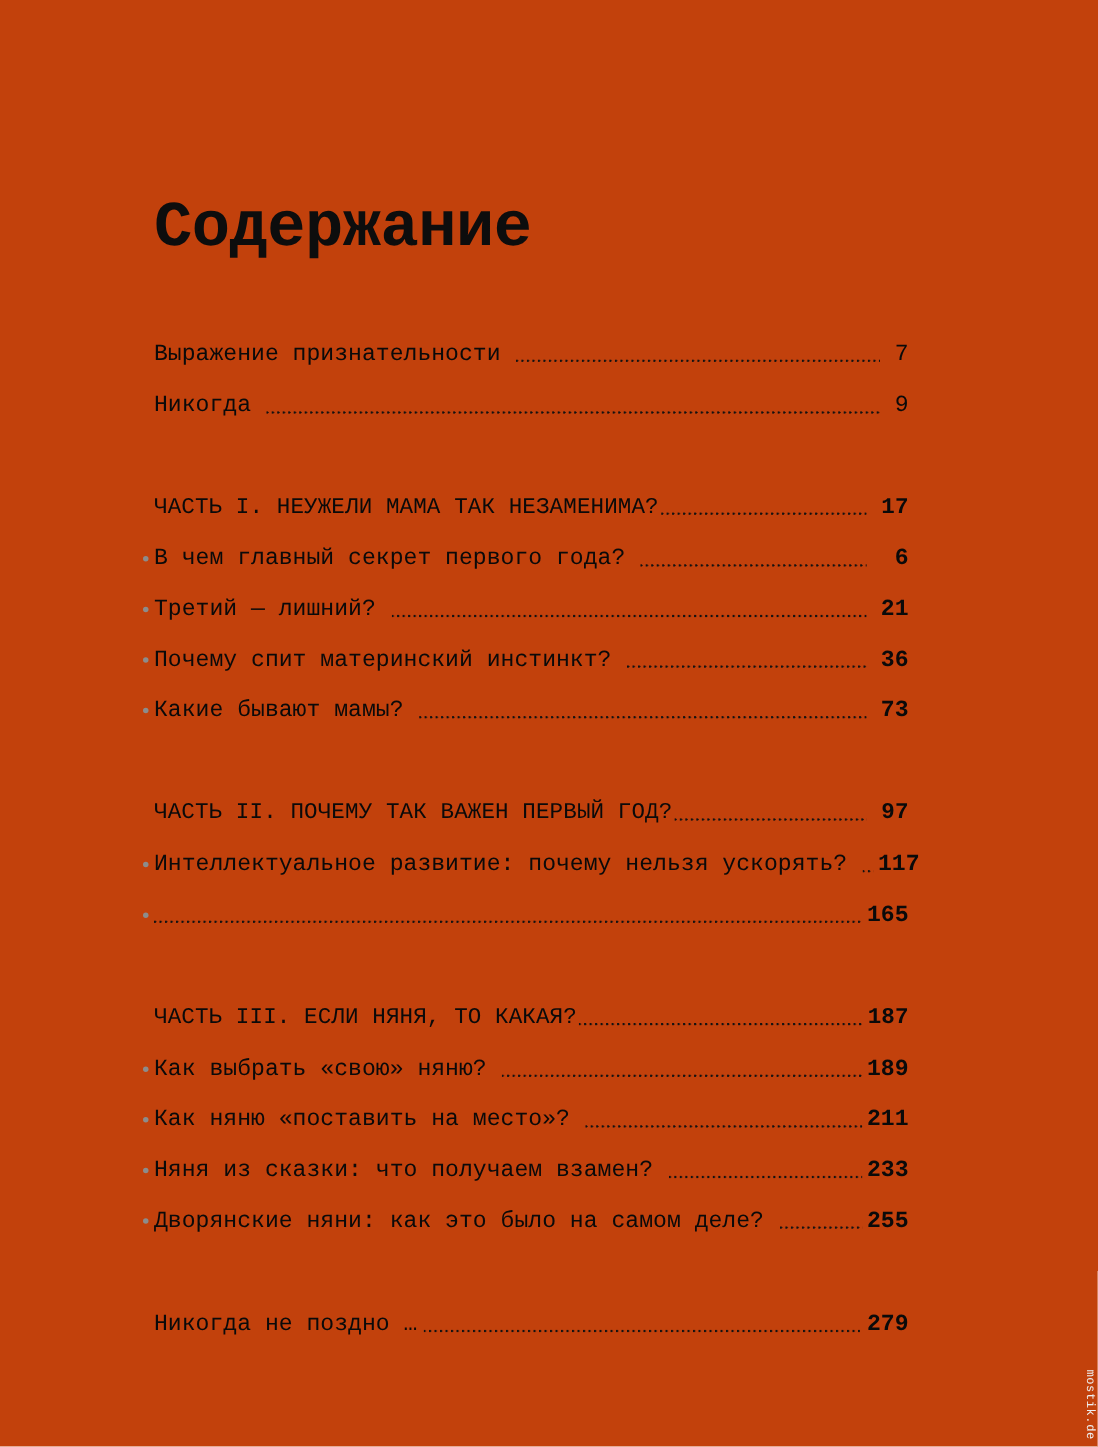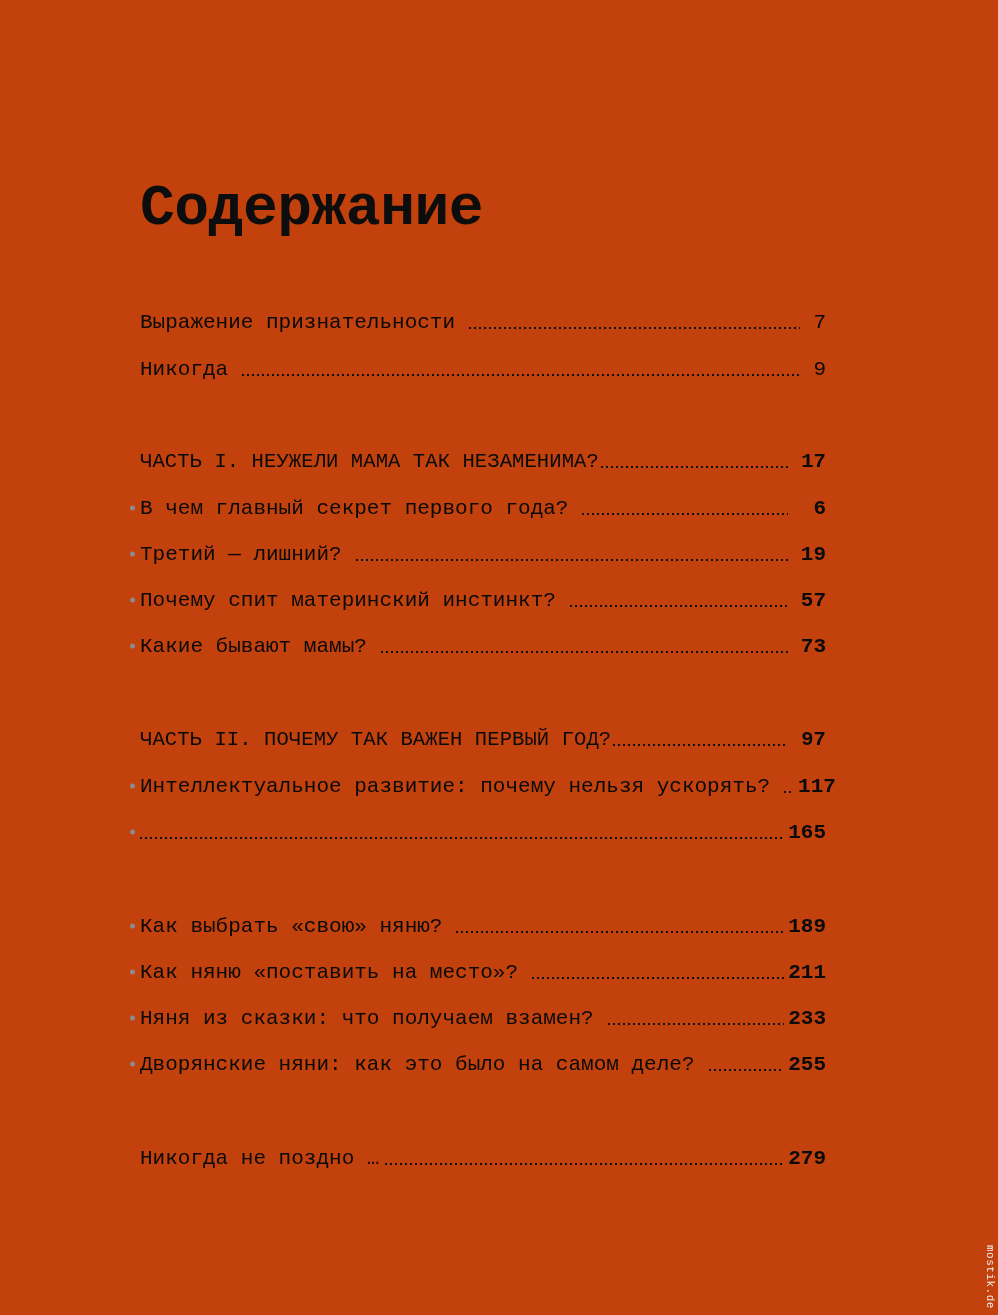--- a/index.html
+++ b/index.html
@@ -200,28 +200,28 @@
         <span class="bullet-dot"></span>
         <span class="row-label">В чем главный секрет первого года?</span>
         <span class="row-leader"></span>
         <span class="row-page">6</span>
       </div>
 
       <div class="toc-row row-chapter">
         <span class="bullet-dot"></span>
         <span class="row-label">Третий — лишний?</span>
         <span class="row-leader"></span>
-        <span class="row-page">19</span>
+        <span class="row-page">21</span>
       </div>
 
       <div class="toc-row row-chapter">
         <span class="bullet-dot"></span>
         <span class="row-label">Почему спит материнский инстинкт?</span>
         <span class="row-leader"></span>
-        <span class="row-page">57</span>
+        <span class="row-page">36</span>
       </div>
 
       <div class="toc-row row-chapter">
         <span class="bullet-dot"></span>
         <span class="row-label">Какие бывают мамы?</span>
         <span class="row-leader"></span>
         <span class="row-page">73</span>
       </div>
 
     </div>
@@ -246,20 +246,25 @@
       <div class="toc-row row-chapter">
         <span class="bullet-dot"></span>
         <span class="row-leader"></span>
         <span class="row-page">165</span>
       </div>
 
     </div>
 
     <div class="toc-group group-part">
 
+      <div class="toc-row row-part">
+        <span class="row-label">ЧАСТЬ III. ЕСЛИ НЯНЯ, ТО КАКАЯ?</span>
+        <span class="row-leader"></span>
+        <span class="row-page">187</span>
+      </div>
 
       <div class="toc-row row-chapter">
         <span class="bullet-dot"></span>
         <span class="row-label">Как выбрать «свою» няню?</span>
         <span class="row-leader"></span>
         <span class="row-page">189</span>
       </div>
 
       <div class="toc-row row-chapter">
         <span class="bullet-dot"></span>

